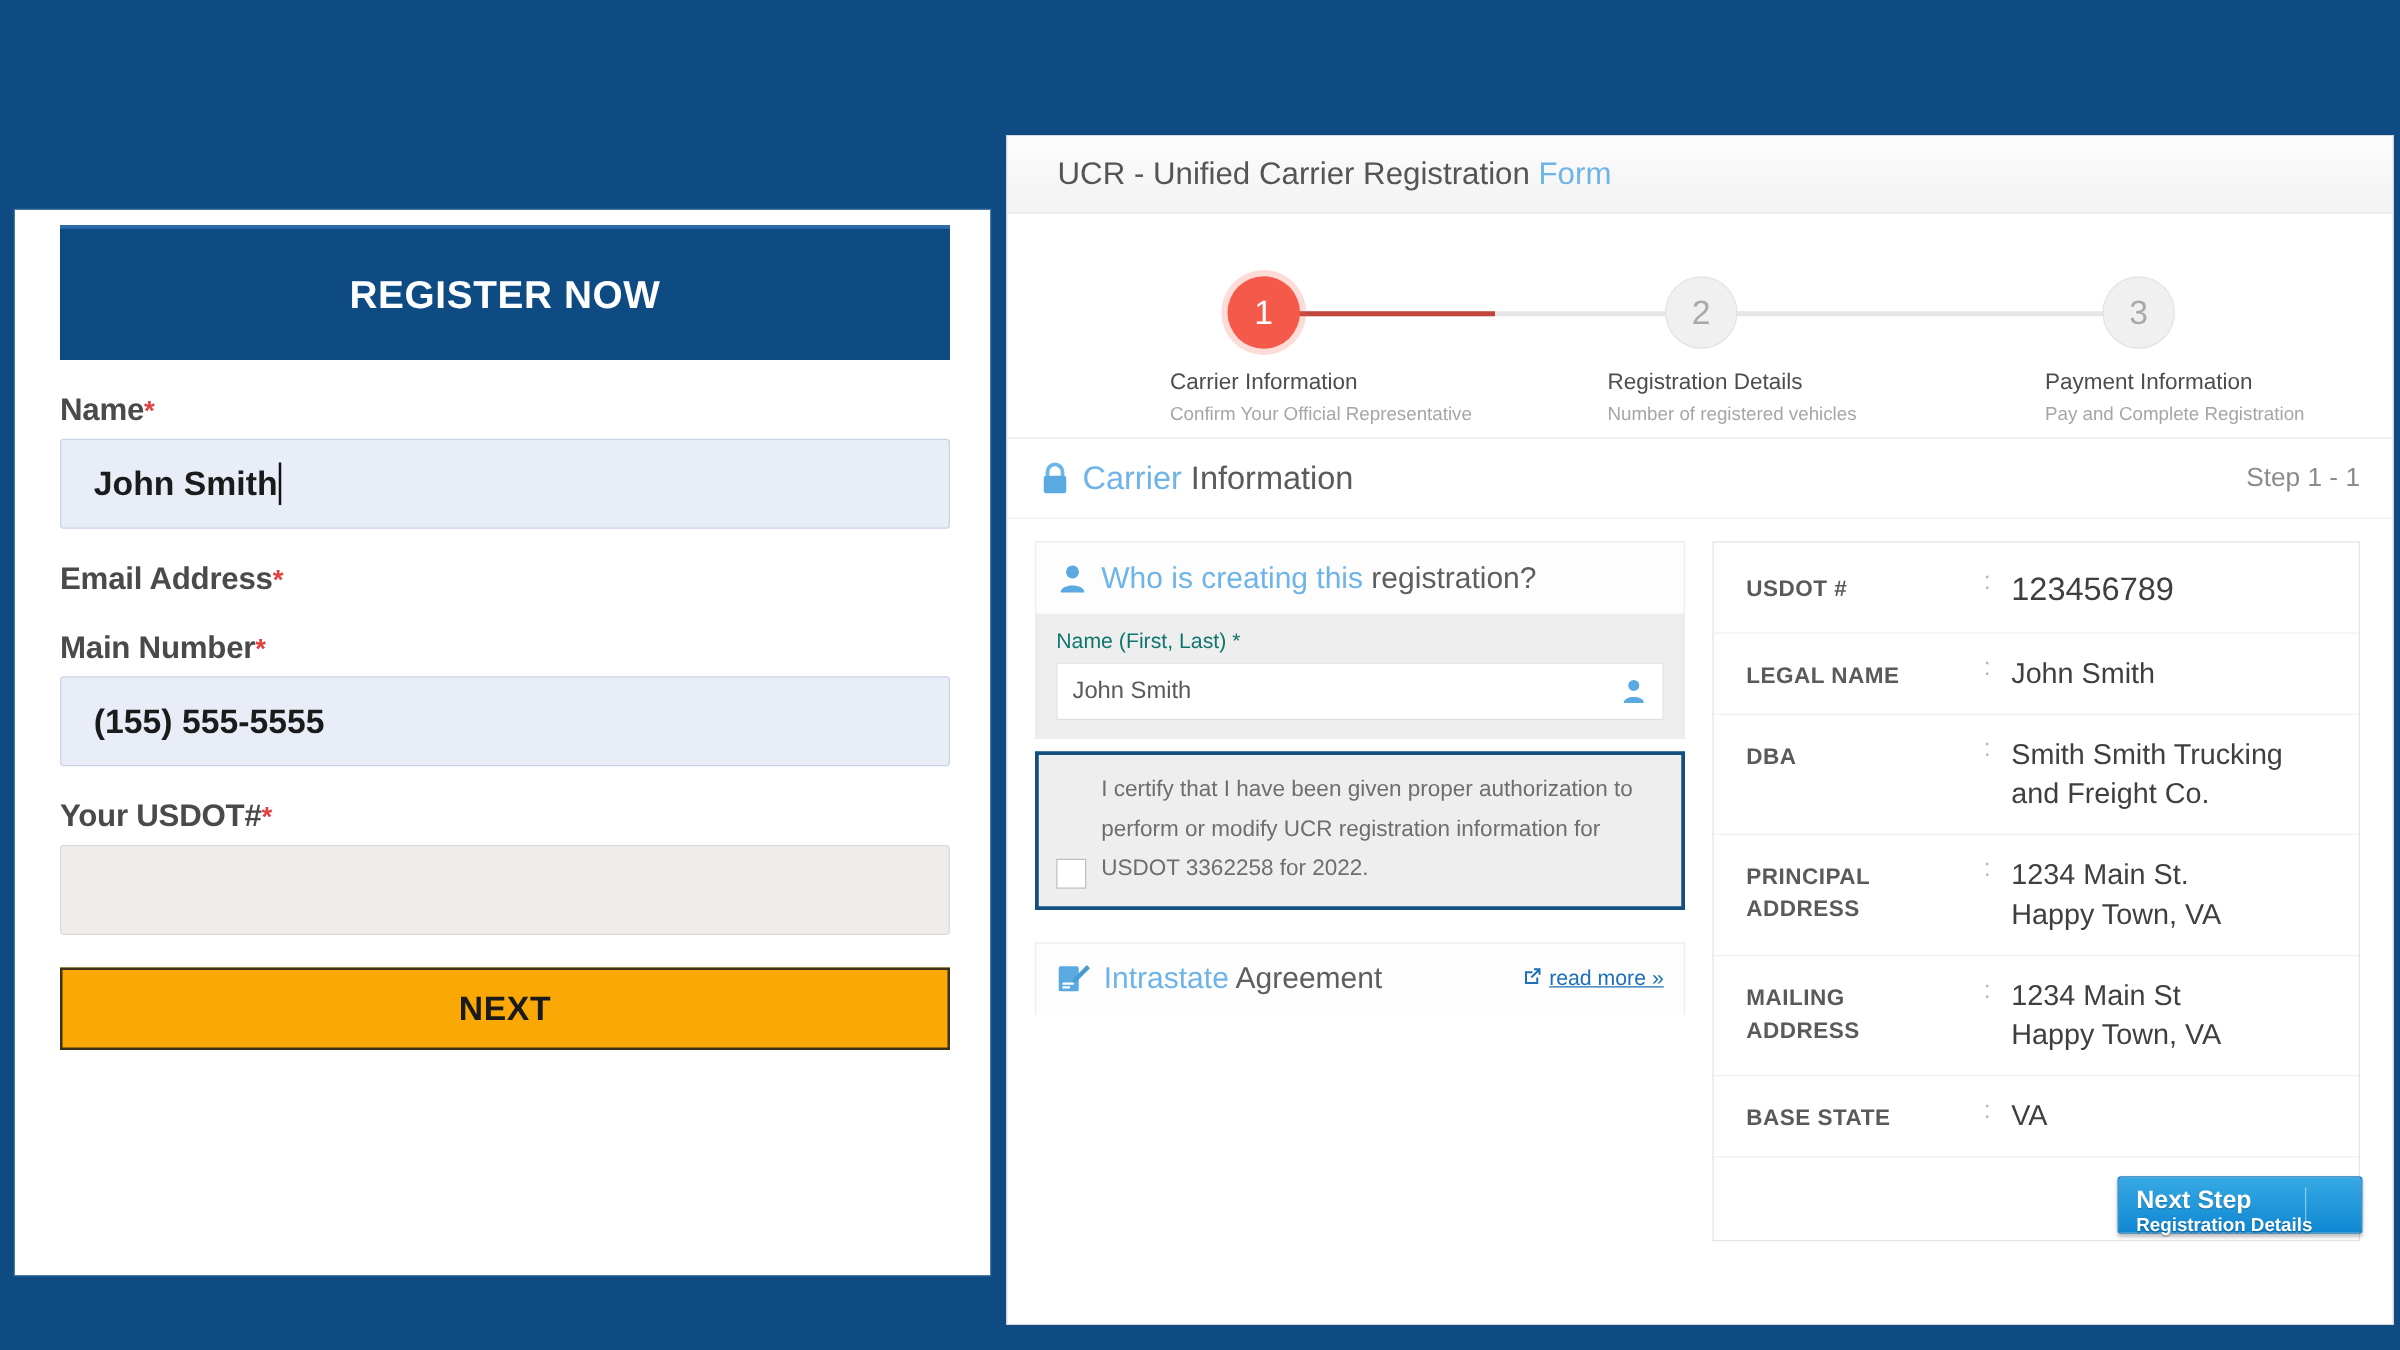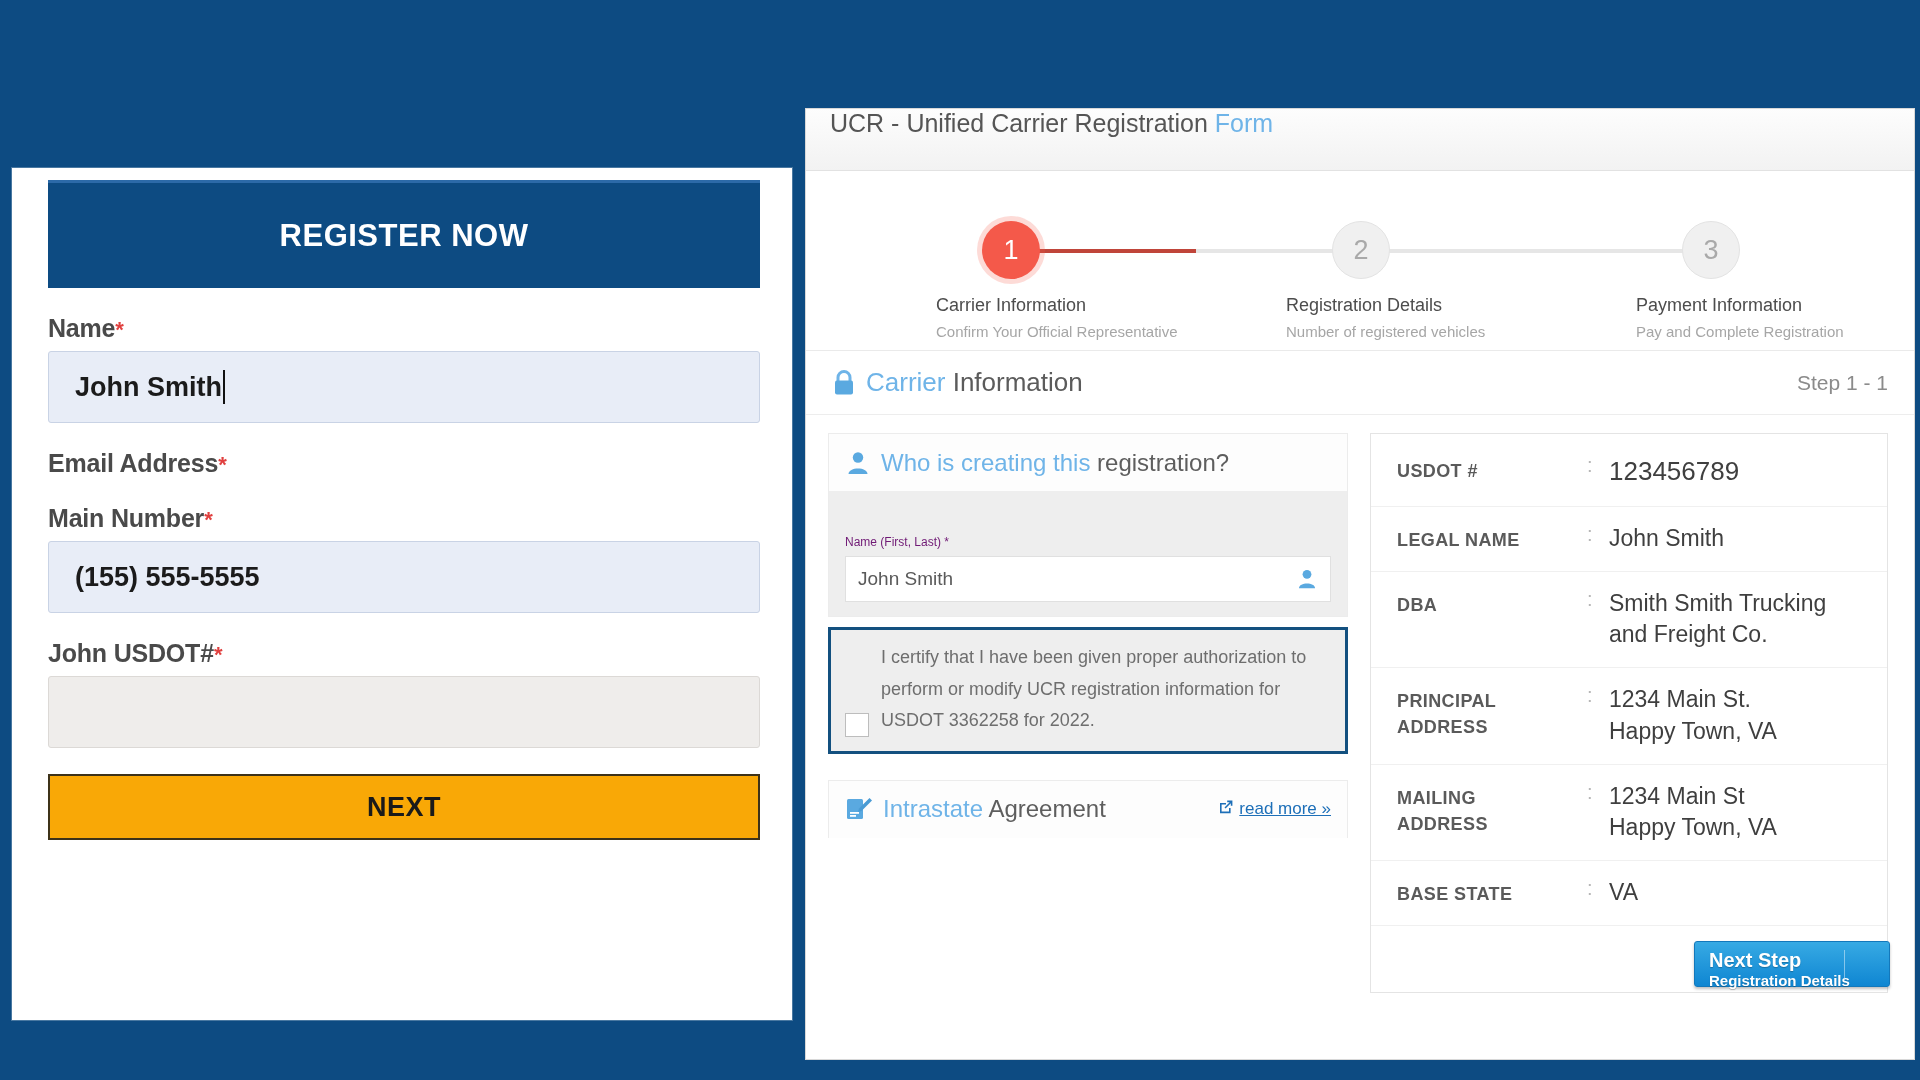--- a/index.html
+++ b/index.html
@@ -79,22 +79,22 @@
     left: 805px; top: 108px;
     width: 1110px; height: 952px;
     background: #ffffff;
     border: 1px solid #d8d8d8;
     overflow: hidden;
   }
   .ucr-titlebar {
     height: 62px;
     background: linear-gradient(#fdfdfd, #f2f2f2);
     border-bottom: 1px solid #e2e2e2;
-    display: flex; 
-    padding-left: 24px;
+    display: flex; align-items: center;
+    padding-left: 40px;
   }
   .ucr-title { font-size: 25px; color: #555; font-weight: normal; }
   .ucr-title .accent { color: #6fb4e8; }
 
   .stepper {
     position: relative;
     height: 180px;
     background: #ffffff;
     border-bottom: 1px solid #eaeaea;
   }
@@ -177,21 +177,21 @@
     cursor: pointer;
   }
   .read-more .ext { text-decoration: none; }
 
   .sub-card-body {
     border: 1px solid #ececec;
     border-top: none;
     background: #eeeeee;
     padding: 12px 16px 14px 16px;
   }
-  .mini-label { font-size: 12px; color: #701a75; margin-bottom: 7px; margin-top: 32px; }
+  .mini-label { font-size: 17px; color: #0f766e; margin-bottom: 7px; }
   .mini-input {
     background: #ffffff;
     border: 1px solid #e0e0e0;
     height: 46px;
     display: flex; align-items: center;
     padding: 0 12px;
     font-size: 19px; color: #5a5a5a;
     position: relative;
   }
   .mini-input .user-ic { margin-left: auto; display: flex; }
@@ -289,21 +289,21 @@
       </div>
 
       <div class="field-label">
         <span>Main Number</span><span class="req">*</span>
       </div>
       <div class="text-input">
         <span>(155) 555-5555</span>
       </div>
 
       <div class="field-label">
-        <span>John USDOT#</span><span class="req">*</span>
+        <span>Your USDOT#</span><span class="req">*</span>
       </div>
       <div class="text-input empty">
         <span></span>
       </div>
 
       <div class="next-btn">
         <span>NEXT</span>
       </div>
     </div>
   </div>

